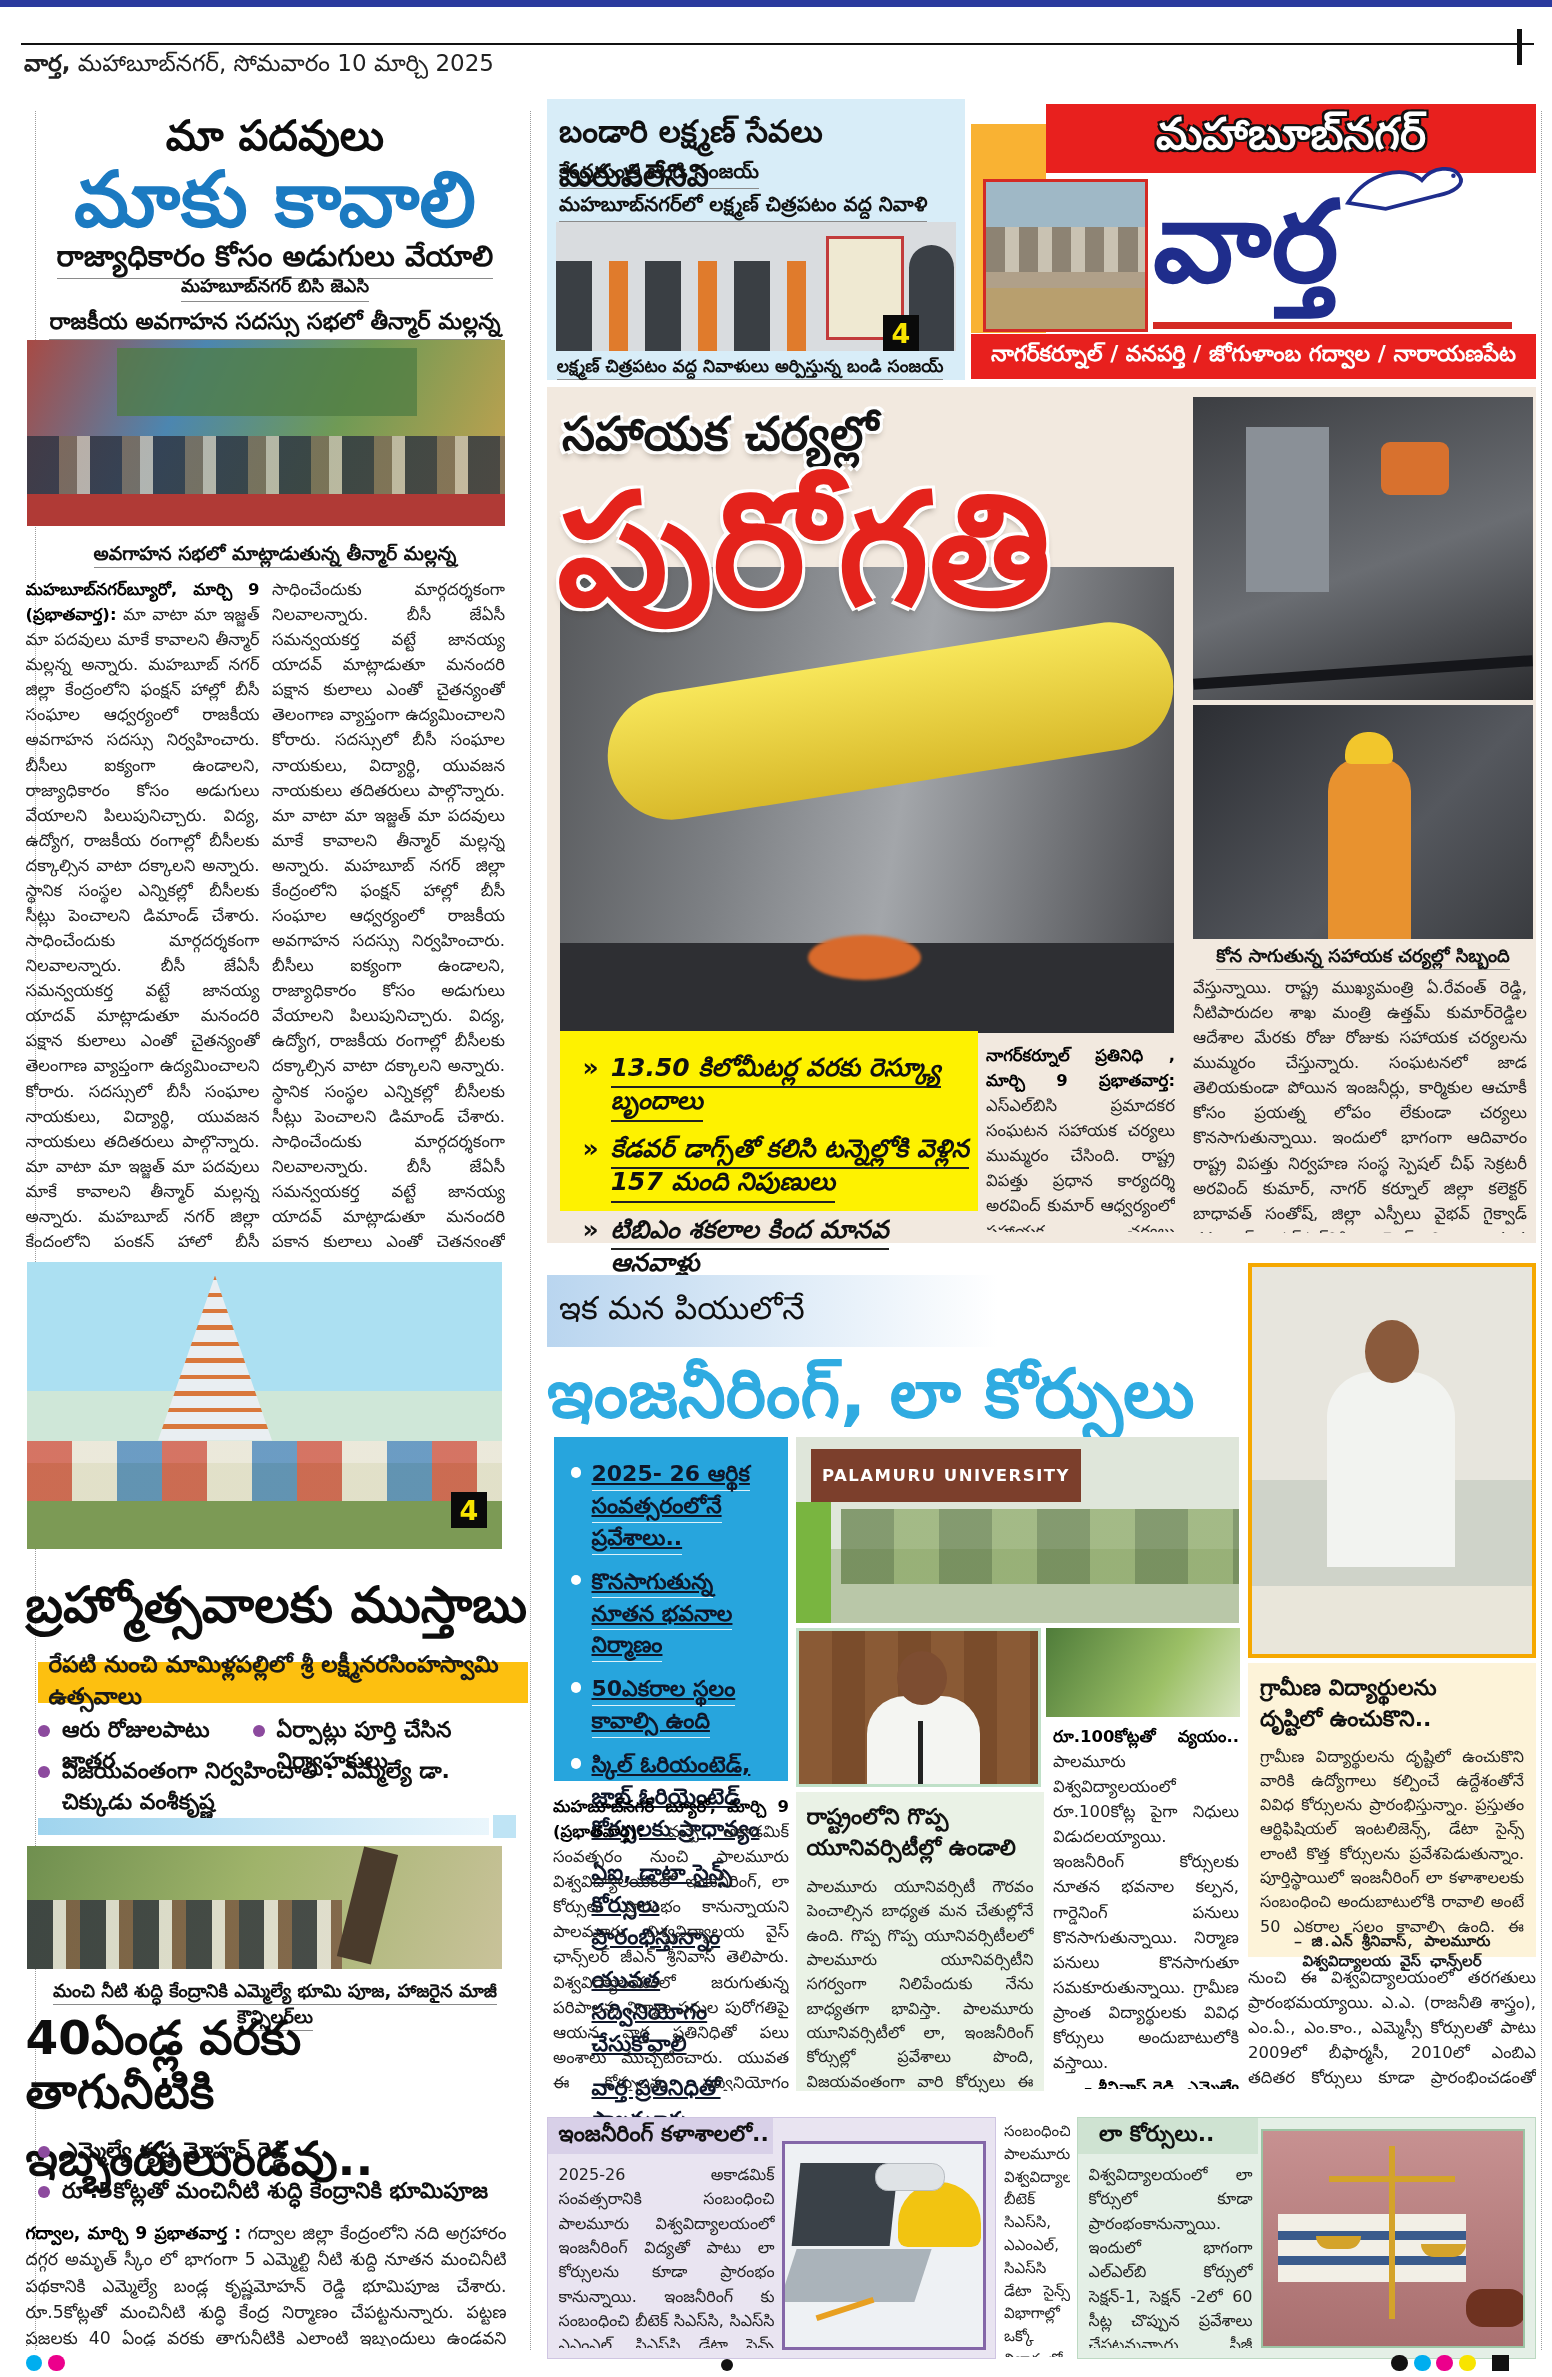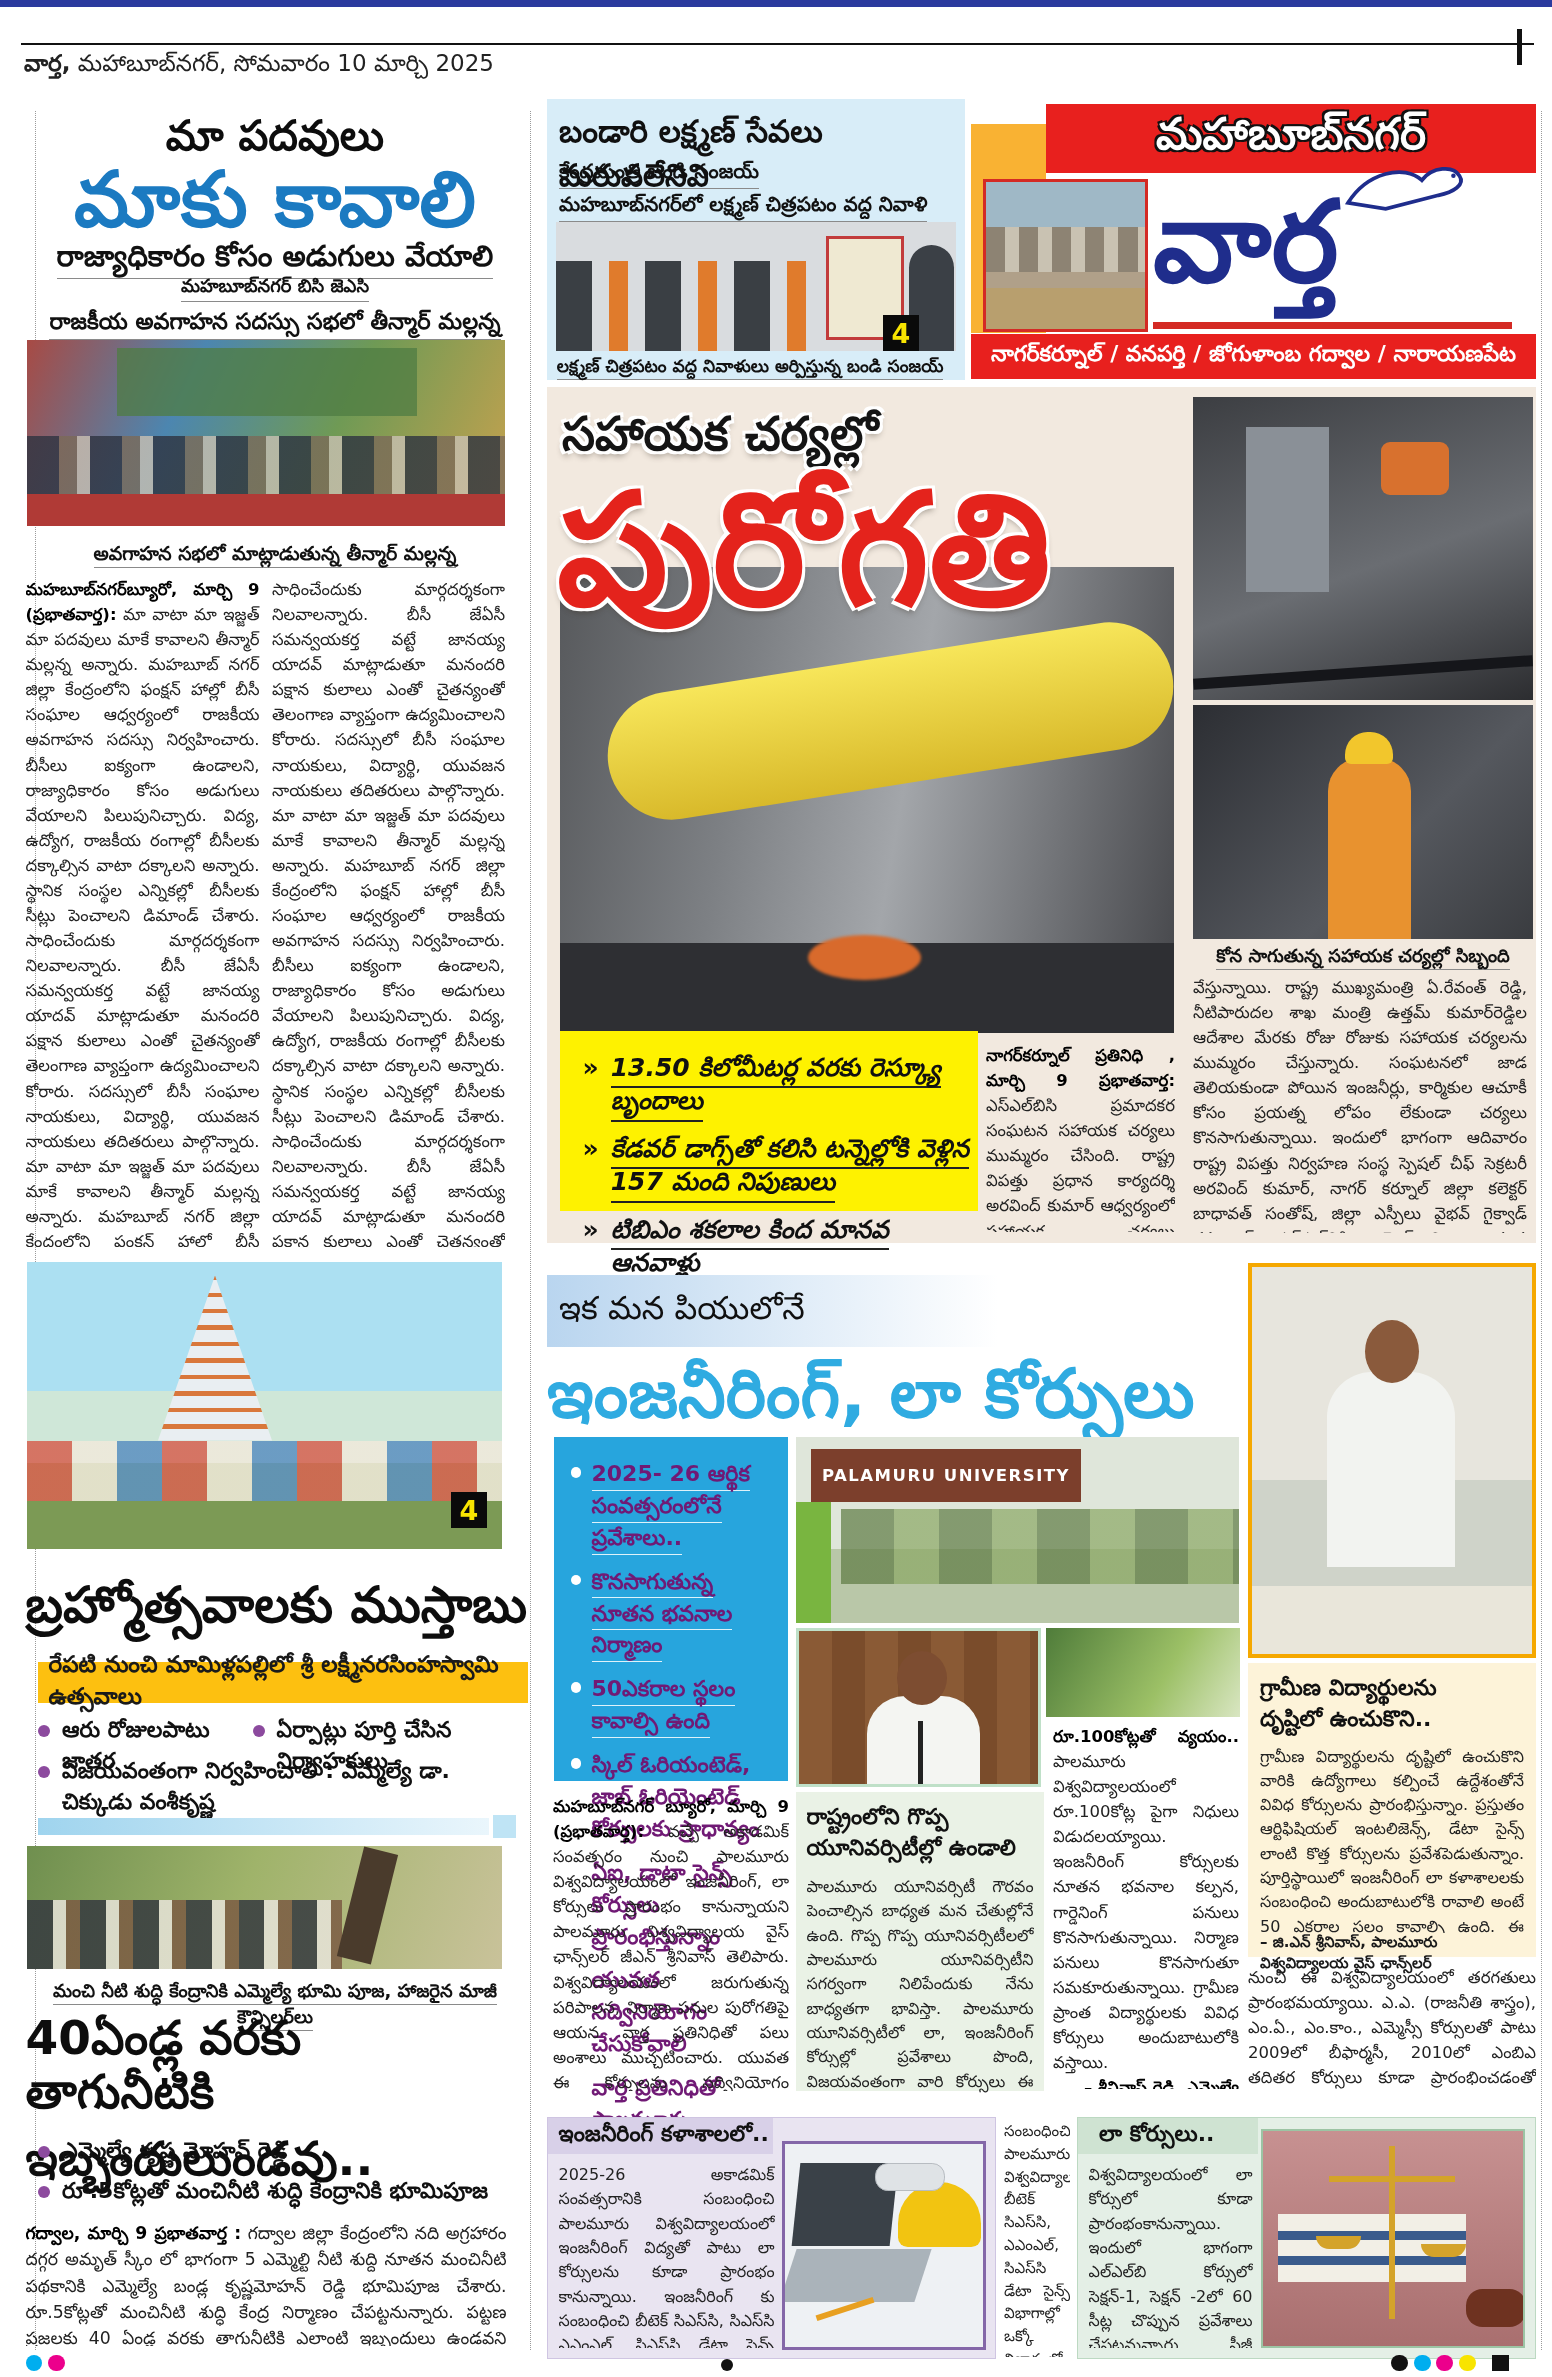--- a/index.html
+++ b/index.html
@@ -14,21 +14,21 @@
   .sub{font-weight:bold;color:#111;}
   .sub span{border-bottom:1.5px solid #8a8a8a;padding-bottom:4.5px;}
   .ph{position:absolute;overflow:hidden;}
   .dotline{position:absolute;border-left:1.5px dotted #9a9a9a;width:0;}
   .badge4{position:absolute;width:36px;height:36px;background:#0a0a0a;color:#f8e400;
           font-weight:bold;font-size:27px;display:flex;align-items:center;justify-content:center;}
   .outline-w{text-shadow:-3px -3px 0 #fff,3px -3px 0 #fff,-3px 3px 0 #fff,3px 3px 0 #fff,0 5.3px 6.8px rgba(60,50,40,.45);}
   .ybullet{font-size:25px;font-weight:bold;color:#111;line-height:1.35;margin-bottom:13.5px;display:flex;}
   .ybullet .arr{margin-right:12px;color:#111;}
   .ybullet .tx span{border-bottom:2.3px solid #222;padding-bottom:4.5px;font-style:italic;}
-  .cybullet{font-size:22px;font-weight:bold;color:#701a75;line-height:1.45;margin-bottom:12px;display:flex;}
+  .cybullet{font-size:22px;font-weight:bold;color:#0f172a;line-height:1.45;margin-bottom:12px;display:flex;text-decoration:underline;}
   .cybullet .bdot{width:10.5px;height:10.5px;border-radius:50%;background:#fff;margin:9px 10.5px 0 0;flex:none;}
   .cybullet .tx span{border-bottom:1.5px solid rgba(255,255,255,.85);padding-bottom:3.8px;}
   .pbullet{font-size:22px;font-weight:bold;color:#111;display:flex;margin-bottom:12px;}
   .pbullet .bdot{width:12px;height:12px;border-radius:50%;background:#8c4a9e;margin:7.5px 12px 0 0;flex:none;}
   .boxhead{font-weight:bold;font-size:22px;color:#111;}
   .fdot{position:absolute;width:16.5px;height:16.5px;border-radius:50%;bottom:6px;}
 </style>
 </head>
 <body>
 
@@ -262,21 +262,21 @@
   </div>
 
   <div class="abs" style="left:1248px;top:1663px;width:288px;height:294px;background:#fdf3d9;padding:12px 12px;box-sizing:border-box;">
     <div class="boxhead">
       <div>గ్రామీణ విద్యార్థులను</div>
         <div>దృష్టిలో ఉంచుకొని..</div>
     </div>
     <div class="bd" style="margin-top:7.5px;height:188px;font-size:16px;">
       <span>గ్రామీణ విద్యార్థులను దృష్టిలో ఉంచుకొని వారికి ఉద్యోగాలు కల్పించే ఉద్దేశంతోనే వివిధ కోర్సులను ప్రారంభిస్తున్నాం. ప్రస్తుతం ఆర్టిఫిషియల్ ఇంటలిజెన్స్, డేటా సైన్స్ లాంటి కొత్త కోర్సులను ప్రవేశపెడుతున్నాం. పూర్తిస్థాయిలో ఇంజనీరింగ్ లా కళాశాలలకు సంబంధించి అందుబాటులోకి రావాలి అంటే 50 ఎకరాల స్థలం కావాల్సి ఉంది. ఈ విషయాన్ని ప్రభుత్వం దృష్టికి తీసుకెళ్తాం.</span>
     </div>
-    <div style="text-align:left;font-size:15px;font-weight:bold;">– జి.ఎన్ శ్రీనివాస్, పాలమూరు విశ్వవిద్యాలయ వైస్ ఛాన్స్‌లర్</div>
+    <div style="text-align:center;font-size:15px;font-weight:bold;font-family:Liberation Mono, monospace;">– జి.ఎన్ శ్రీనివాస్, పాలమూరు విశ్వవిద్యాలయ వైస్ ఛాన్స్‌లర్</div>
   </div>
   <div class="abs bd" style="left:1248px;top:1965px;width:288px;height:126px;">
     <span>నుంచి ఈ విశ్వవిద్యాలయంలో తరగతులు ప్రారంభమయ్యాయి. ఎ.ఎ. (రాజనీతి శాస్త్రం), ఎం.ఏ., ఎం.కాం., ఎమ్మెస్సీ కోర్సులతో పాటు 2009లో బీఫార్మసీ, 2010లో ఎంబిఎ తదితర కోర్సులు కూడా ప్రారంభించడంతో ప్రస్తుత మొత్తం 14కోర్సులు కొనసాగుతున్నాయి.</span>
   </div>
 
   <div class="abs" style="left:547px;top:2117px;width:449px;height:242px;background:#e9e4f1;border:1.5px solid #cfc5e2;box-sizing:border-box;">
     <div style="width:225px;height:36px;background:#d8d0e8;display:flex;align-items:center;">
       <span class="boxhead" style="padding-left:10.5px;">ఇంజనీరింగ్ కళాశాలలో..</span>
     </div>
     <div class="bd" style="position:absolute;left:10.5px;top:45px;width:216px;height:185px;font-size:16px;">2025-26 అకాడమిక్ సంవత్సరానికి సంబంధించి పాలమూరు విశ్వవిద్యాలయంలో ఇంజనీరింగ్ విద్యతో పాటు లా కోర్సులను కూడా ప్రారంభం కానున్నాయి. ఇంజనీరింగ్ కు సంబంధించి బీటెక్ సిఎస్‌సి, సిఎస్‌సి ఎఎంఎల్, సిఎస్‌సి డేటా సైన్స్ విభాగాల్లో ఒక్కో విభాగంలో</div>

